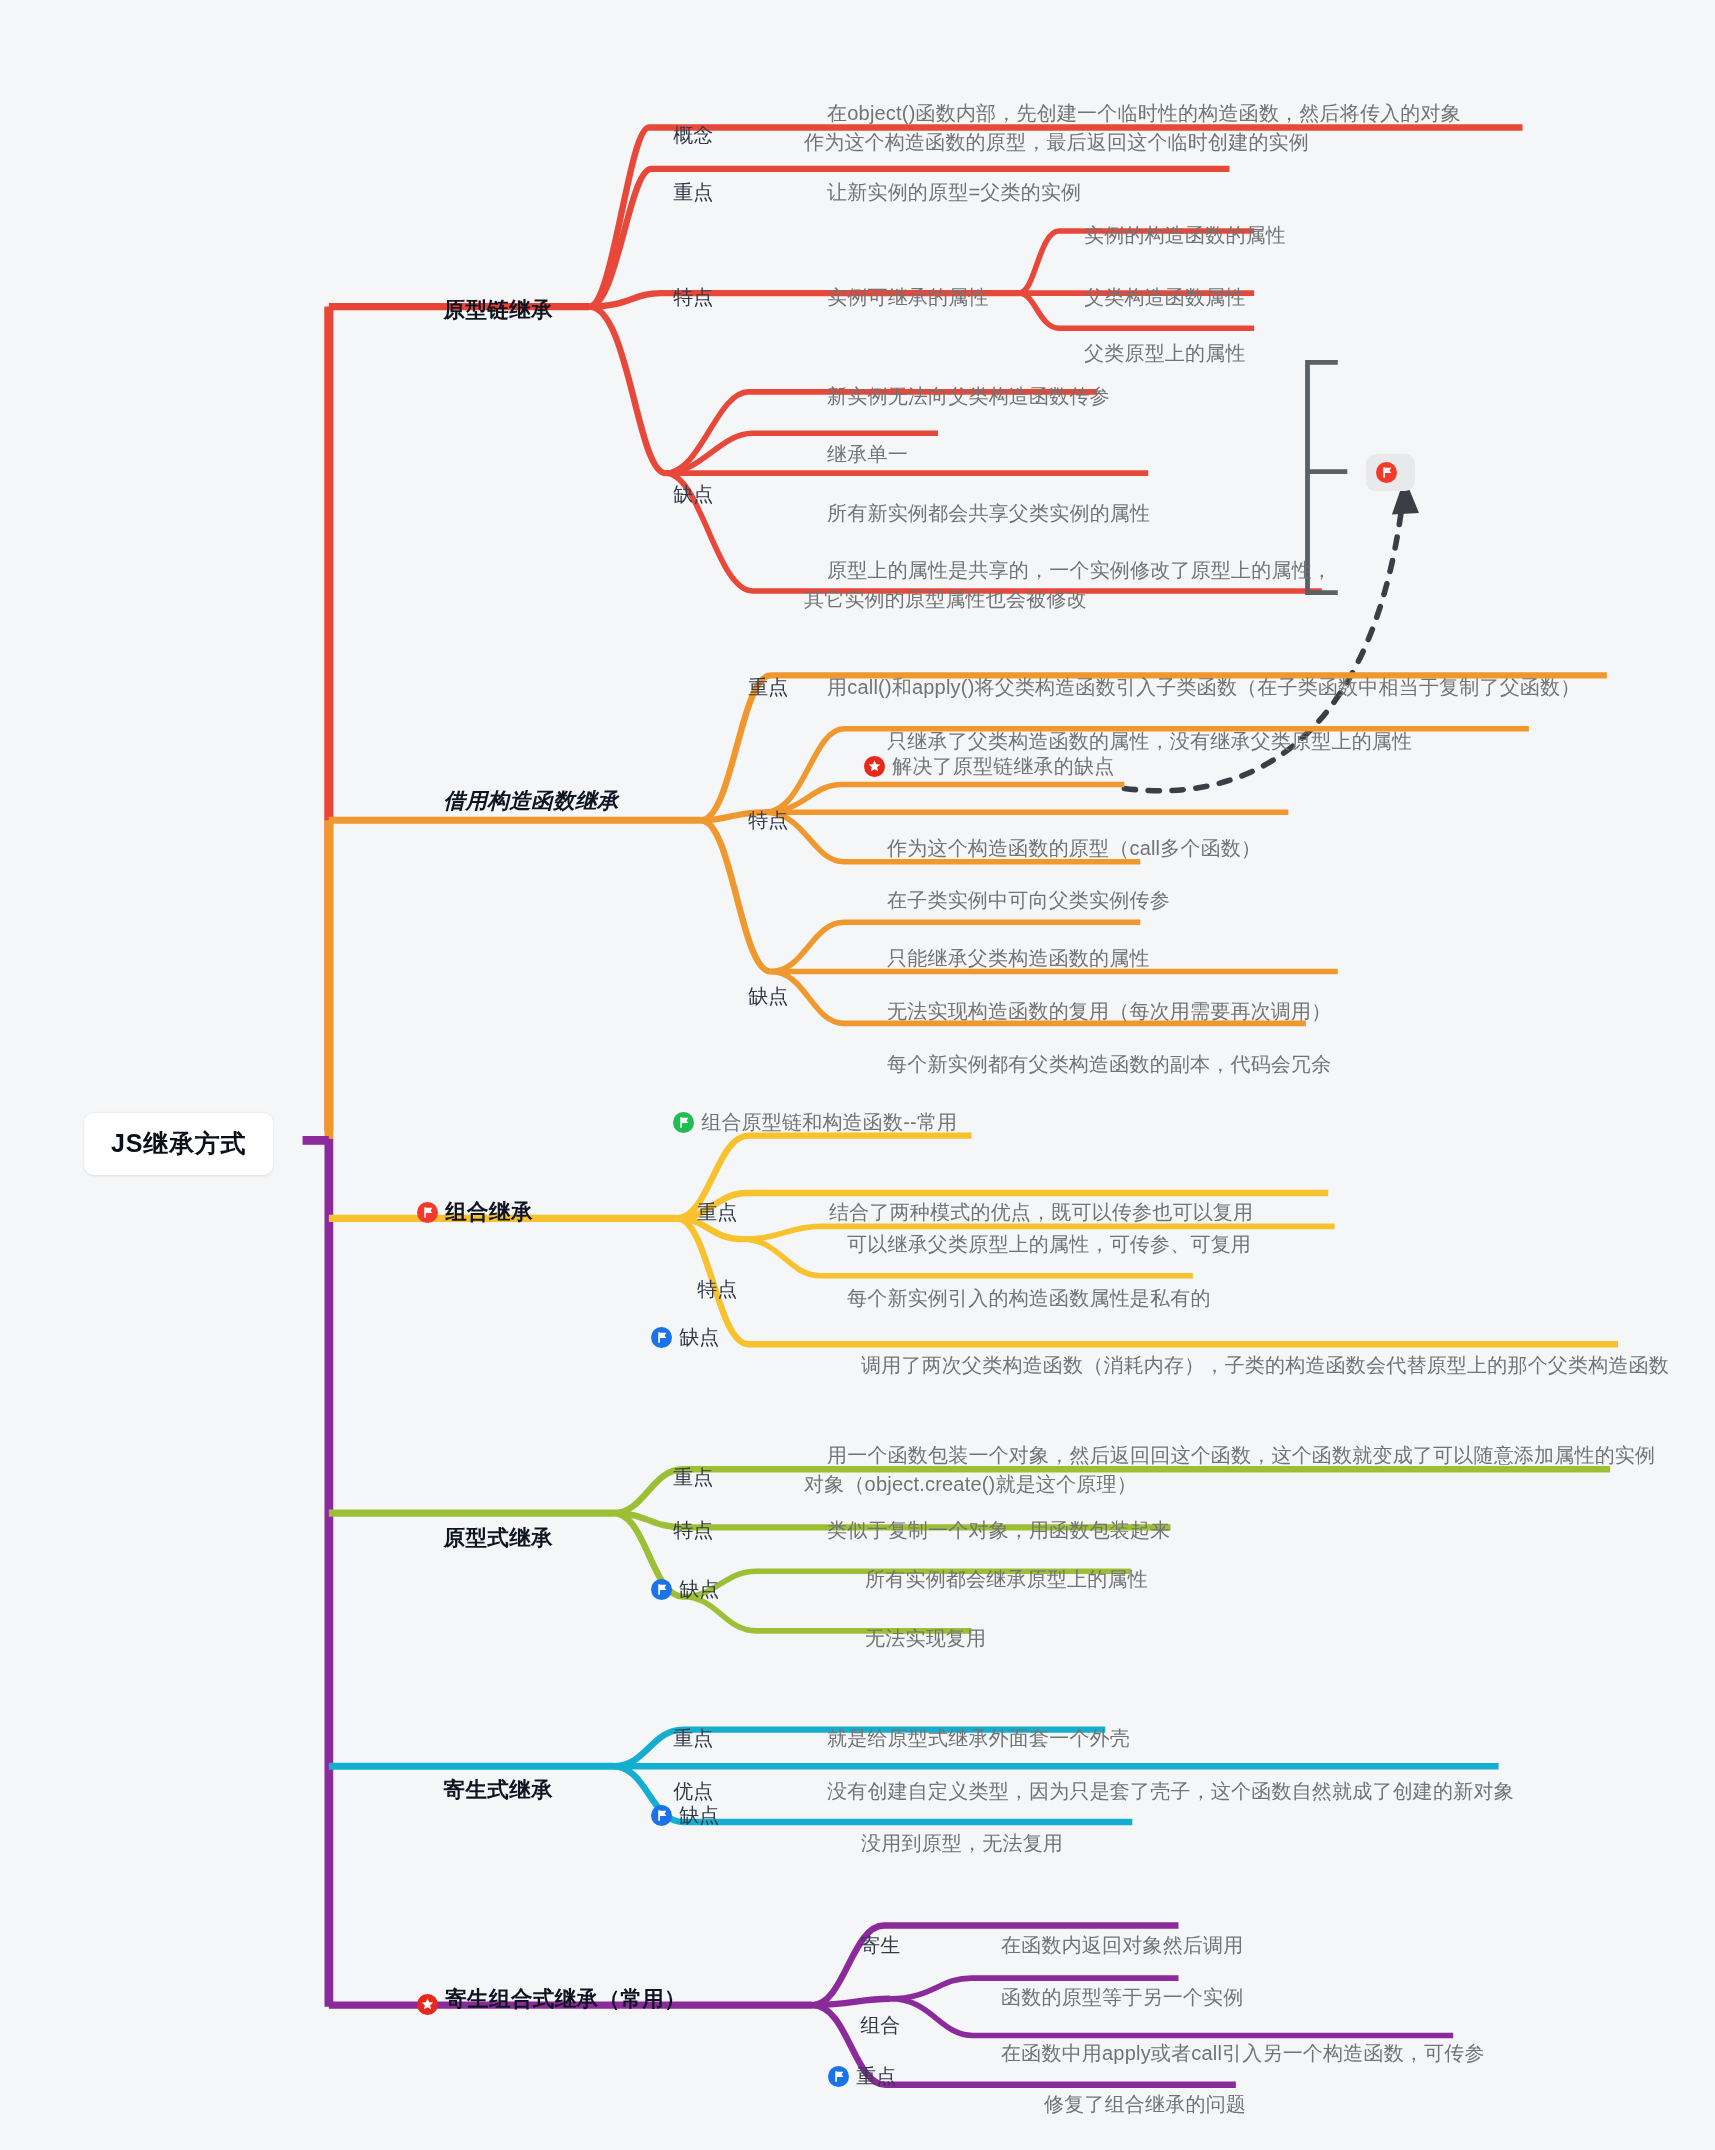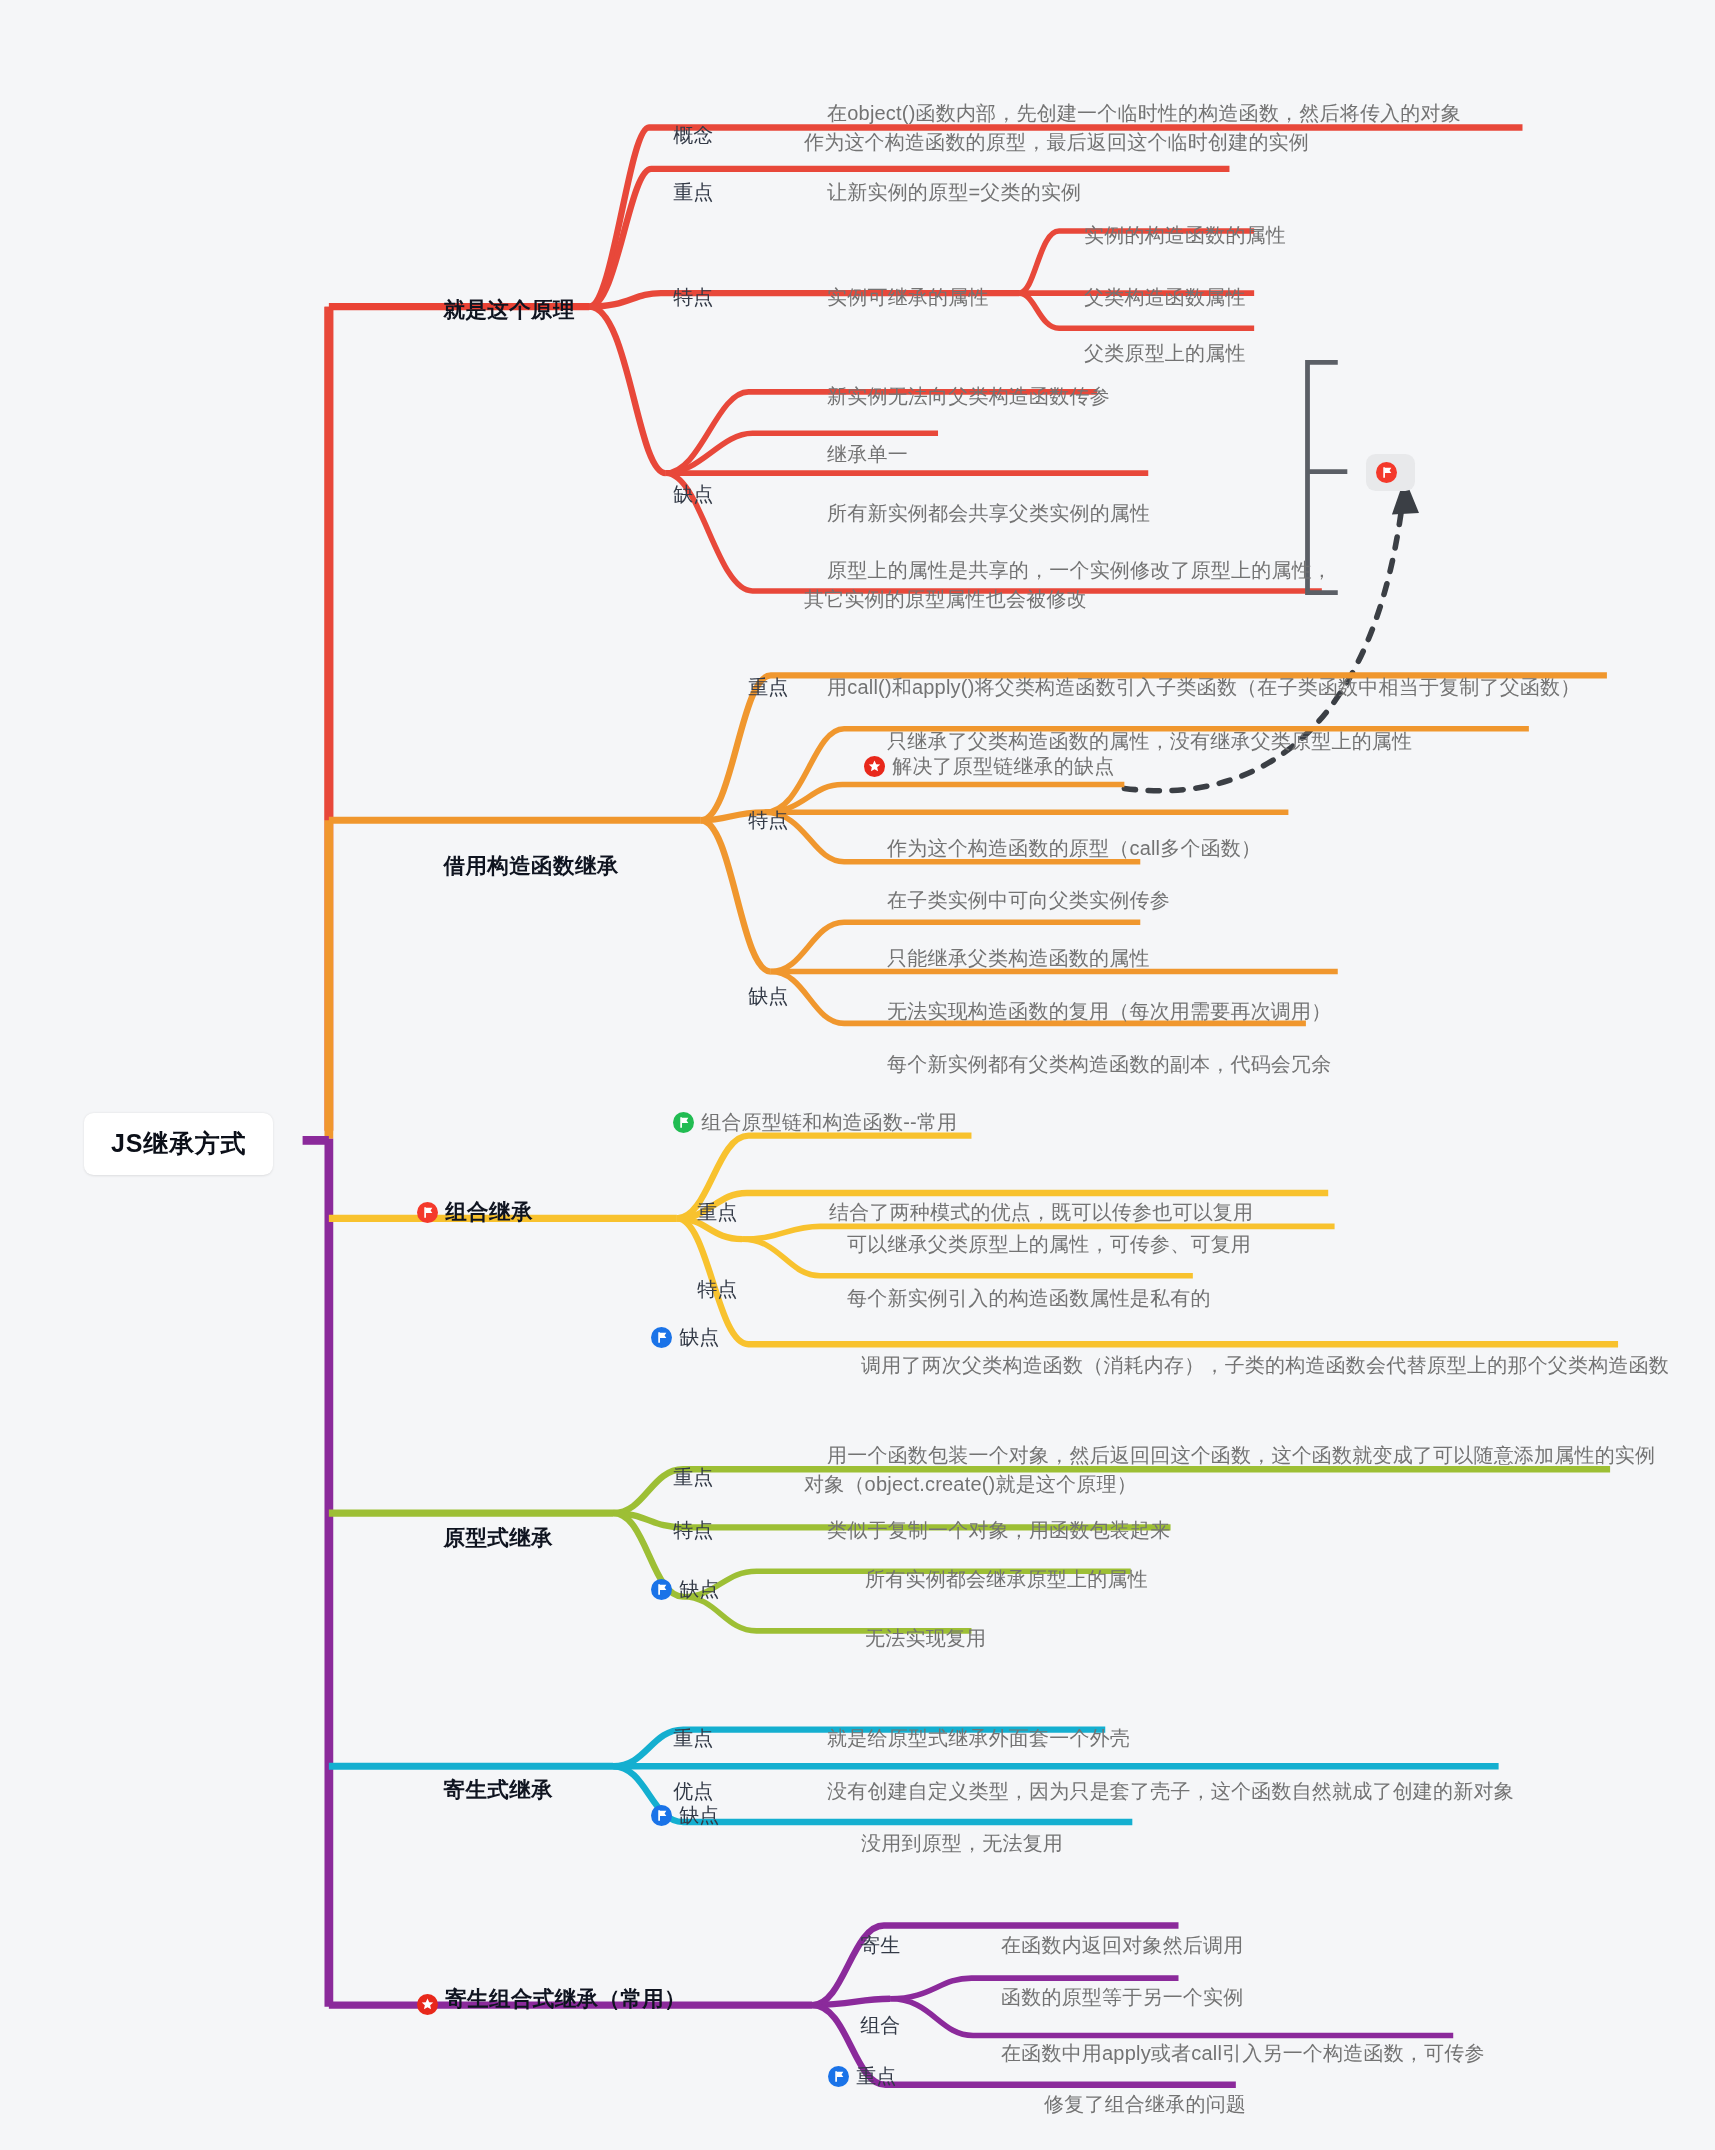--- a/index.html
+++ b/index.html
@@ -116,21 +116,21 @@
     <path d="M1020 2518 C 1070 2518 1078 2510 1118 2510" stroke="#8b2a9b" stroke-width="8" fill="none"></path>
     <path d="M1118 2510 C 1170 2510 1180 2484 1220 2484 L1480 2484" stroke="#8b2a9b" stroke-width="7" fill="none"></path>
     <path d="M1118 2510 C 1170 2510 1180 2556 1222 2556 L1825 2556" stroke="#8b2a9b" stroke-width="7" fill="none"></path>
 
     <path d="M1020 2518 C 1065 2518 1072 2618 1112 2618 L1552 2618" stroke="#8b2a9b" stroke-width="8" fill="none"></path>
   </svg>
 
   <div class="root" style="left:84px;top:1113px;"><span>JS继承方式</span></div>
 
   <div class="node branch-title" style="left:418px;top:264px;">
-    <span>就是这个原理</span></div>
+    <span>原型链继承</span></div>
 
   <div class="node lbl" style="left:651px;top:93px;">
     <span>概念</span></div>
   <div class="node txt" style="left:804px;top:71px;">
     <span>在object()函数内部，先创建一个临时性的构造函数，然后将传入的对象
 作为这个构造函数的原型，最后返回这个临时创建的实例</span></div>
 
   <div class="node lbl" style="left:651px;top:150px;">
     <span>重点</span></div>
   <div class="node txt" style="left:804px;top:150px;">
@@ -162,21 +162,21 @@
   <div class="flagbox" style="left:1366px;top:454px;">
     <span class="ic">
       <svg width="21" height="21" viewBox="0 0 26 26">
           <circle cx="13" cy="13" r="13" fill="#f4392b"></circle>
         <rect x="9" y="6.5" width="2.1" height="13" fill="#fff"></rect>
         <path d="M11.1 7.2 L19 7.2 L16.8 10.4 L19 13.6 L11.1 13.6 Z" fill="#fff"></path>
         </svg>
       </span>
   </div>
 
-  <div class="node branch-title" style="left:418px;top:820px;">
+  <div class="node branch-title" style="left:418px;top:755px;font-style:italic;">
     <span>借用构造函数继承</span></div>
 
   <div class="node lbl" style="left:726px;top:645px;">
     <span>重点</span></div>
   <div class="node txt" style="left:804px;top:645px;">
     <span>用call()和apply()将父类构造函数引入子类函数（在子类函数中相当于复制了父函数）</span></div>
 
   <div class="node lbl" style="left:726px;top:778px;">
     <span>特点</span></div>
   <div class="node txt" style="left:864px;top:699px;">

